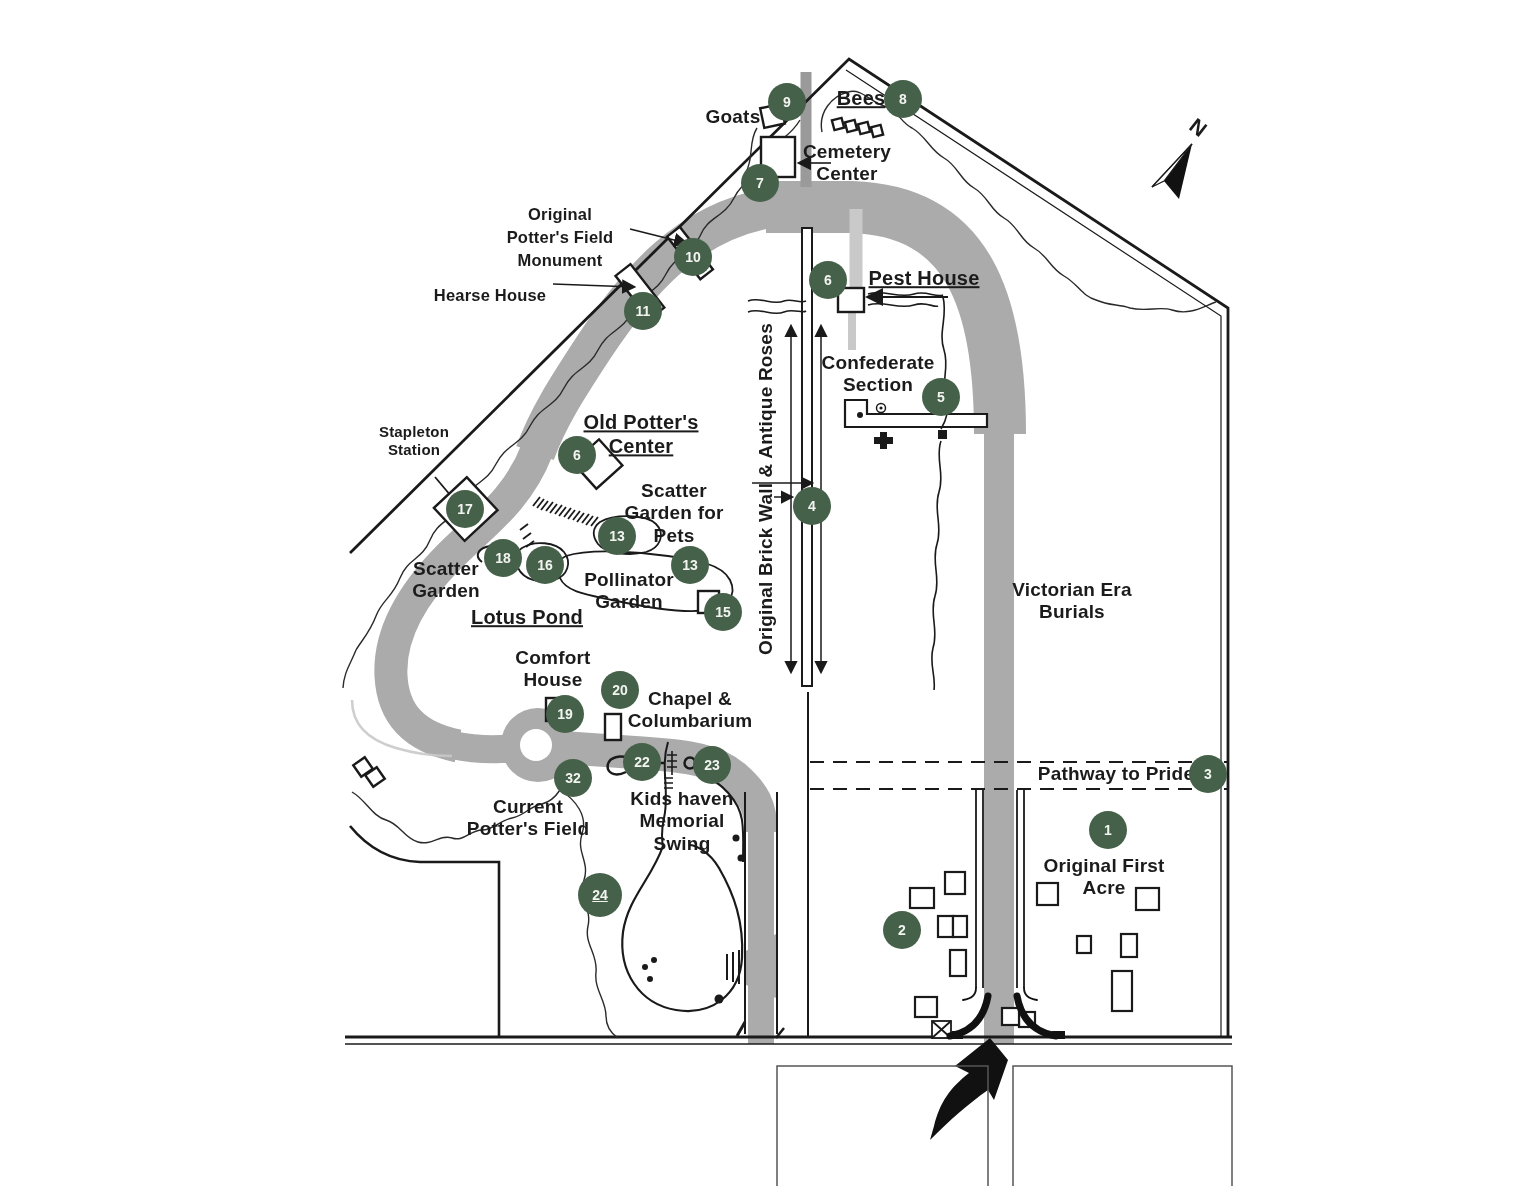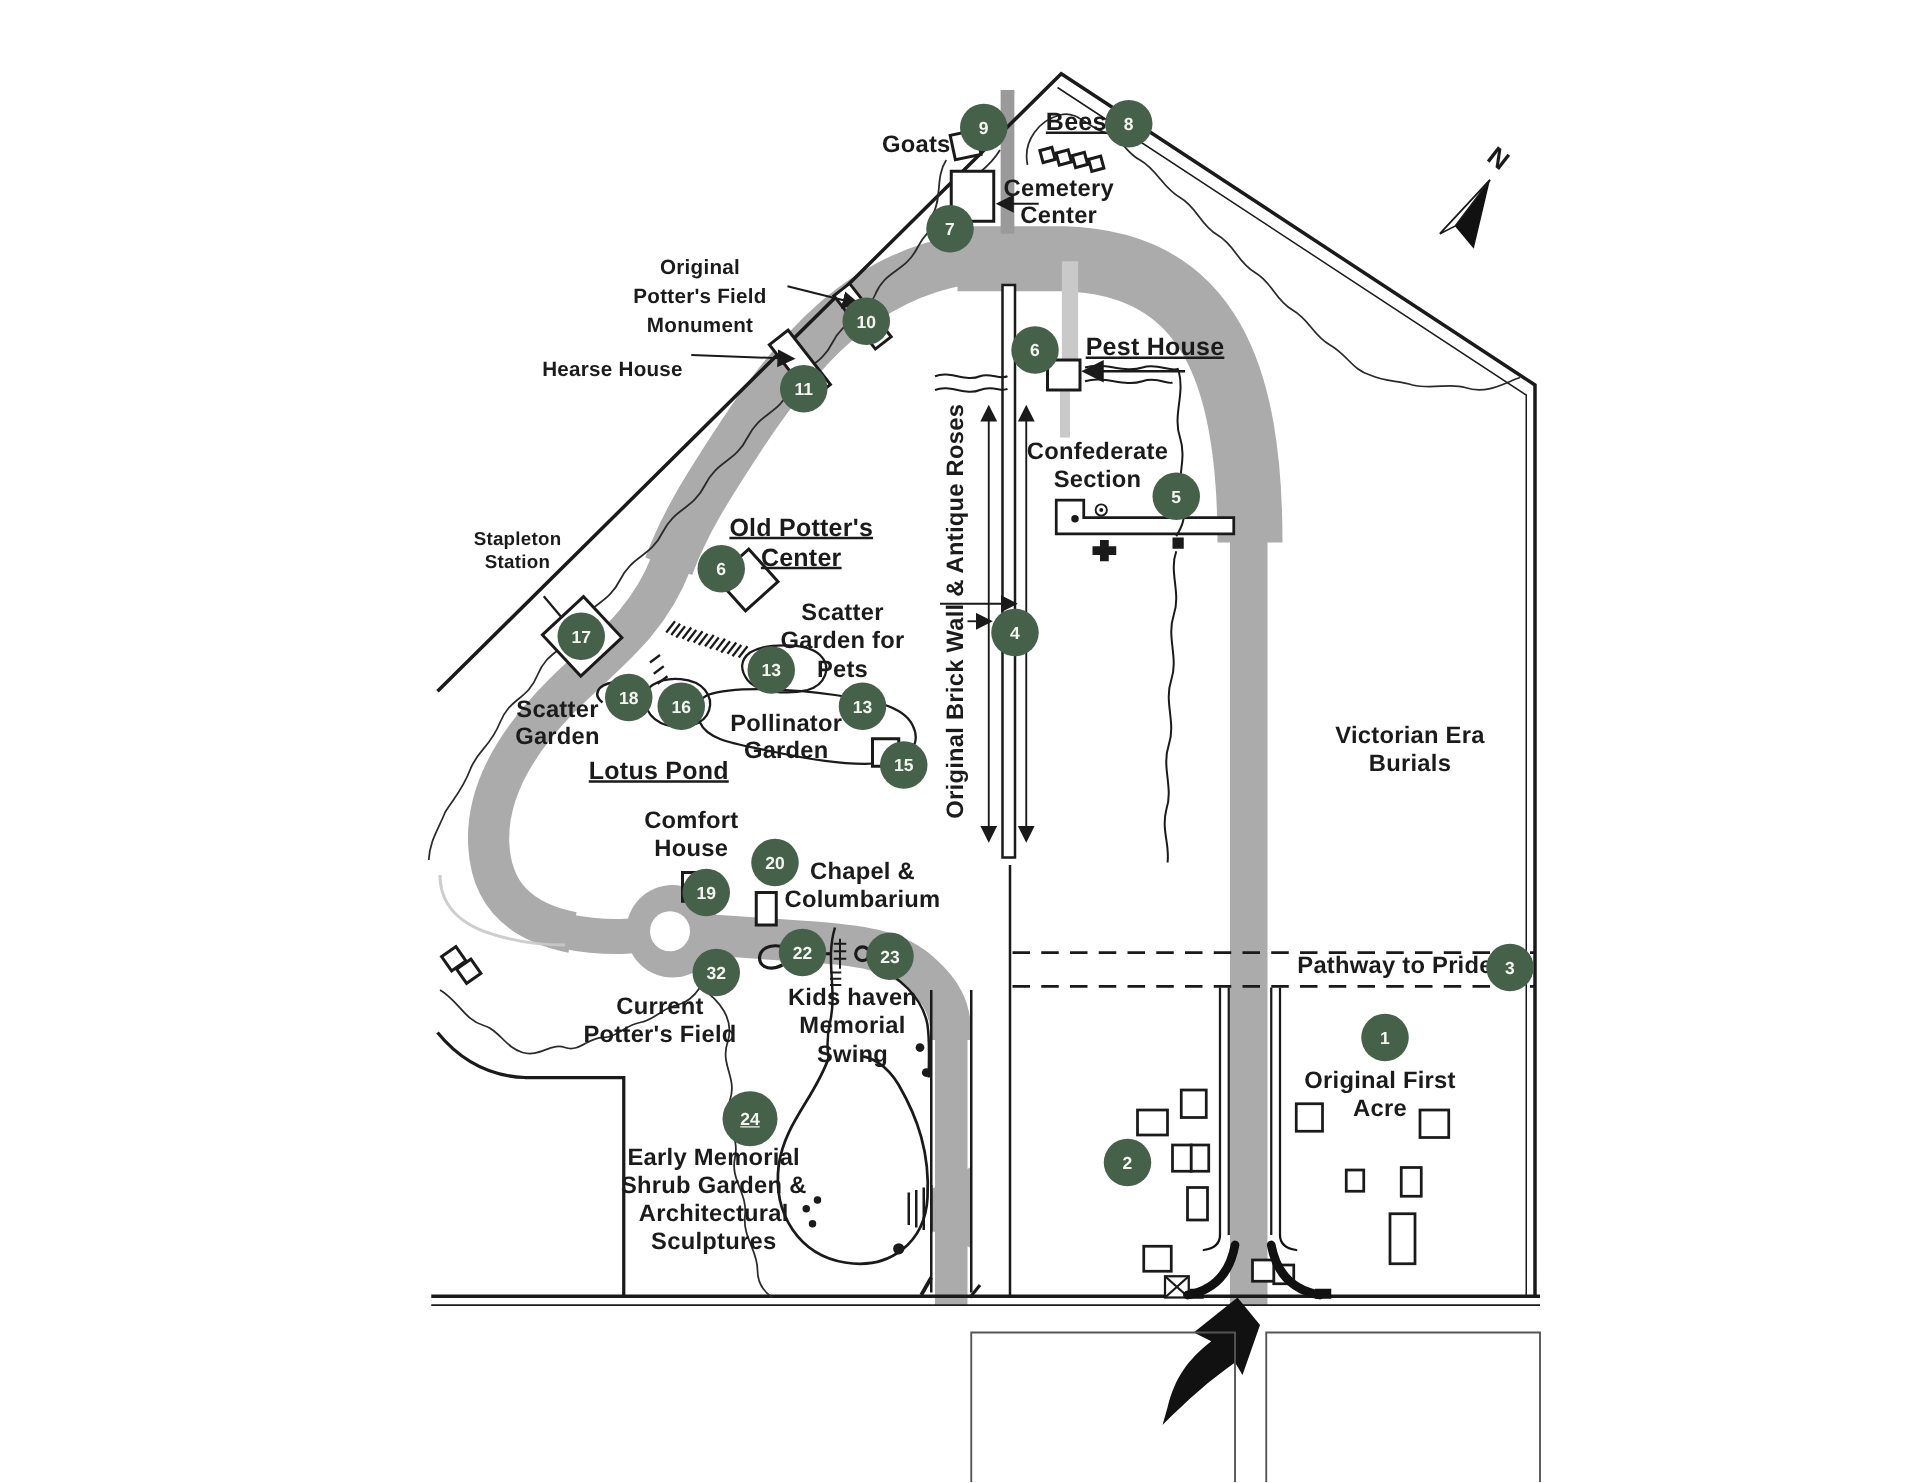--- a/index.html
+++ b/index.html
@@ -233,21 +233,21 @@
   </svg>
 
   <div class="lbl s19" style="left:733px;top:117px">Goats</div>
   <div class="lbl s20" style="left:861px;top:99px">Bees</div>
   <div class="lbl s19" style="left:847px;top:163px">Cemetery
 Center</div>
   <div class="lbl s20" style="left:924px;top:279px">Pest House</div>
   <div class="lbl s19" style="left:878px;top:374px">Confederate
 Section</div>
   <div class="lbl s19 vert" style="left:766px;top:489px">Original Brick Wall &amp; Antique Roses</div>
-  <div class="lbl s19" style="left:1128px;top:601px">Victorian Era
+  <div class="lbl s19" style="left:1072px;top:601px">Victorian Era
 Burials</div>
   <div class="lbl s19" style="left:1116px;top:774px">Pathway to Pride</div>
   <div class="lbl s19" style="left:1104px;top:877px">Original First
 Acre</div>
   <div class="lbl s17" style="left:560px;top:238px">Original
 Potter's Field
 Monument</div>
   <div class="lbl s17" style="left:490px;top:296px">Hearse House</div>
   <div class="lbl s15" style="left:414px;top:441px">Stapleton
 Station</div>
@@ -263,24 +263,20 @@
   <div class="lbl s20" style="left:527px;top:618px">Lotus Pond</div>
   <div class="lbl s19" style="left:553px;top:669px">Comfort
 House</div>
   <div class="lbl s19" style="left:690px;top:710px">Chapel &amp;
 Columbarium</div>
   <div class="lbl s19" style="left:682px;top:822px">Kids haven
 Memorial
 Swing</div>
   <div class="lbl s19" style="left:528px;top:818px">Current
 Potter's Field</div>
-  <div class="lbl s19" style="left:571px;top:961px">Early Memorial
-Shrub Garden &amp;
-Architectural
-Sculptures</div>
   <div class="lbl north" style="left:1198px;top:128px">N</div>
 
   <div id="markers">
       <div class="marker" style="left: 1108px; top: 830px;">1</div>
       <div class="marker" style="left: 902px; top: 930px;">2</div>
       <div class="marker" style="left: 1208px; top: 774px;">3</div>
       <div class="marker" style="left: 812px; top: 506px;">4</div>
       <div class="marker" style="left: 941px; top: 397px;">5</div>
       <div class="marker" style="left: 828px; top: 280px;">6</div>
       <div class="marker" style="left: 760px; top: 183px;">7</div>

